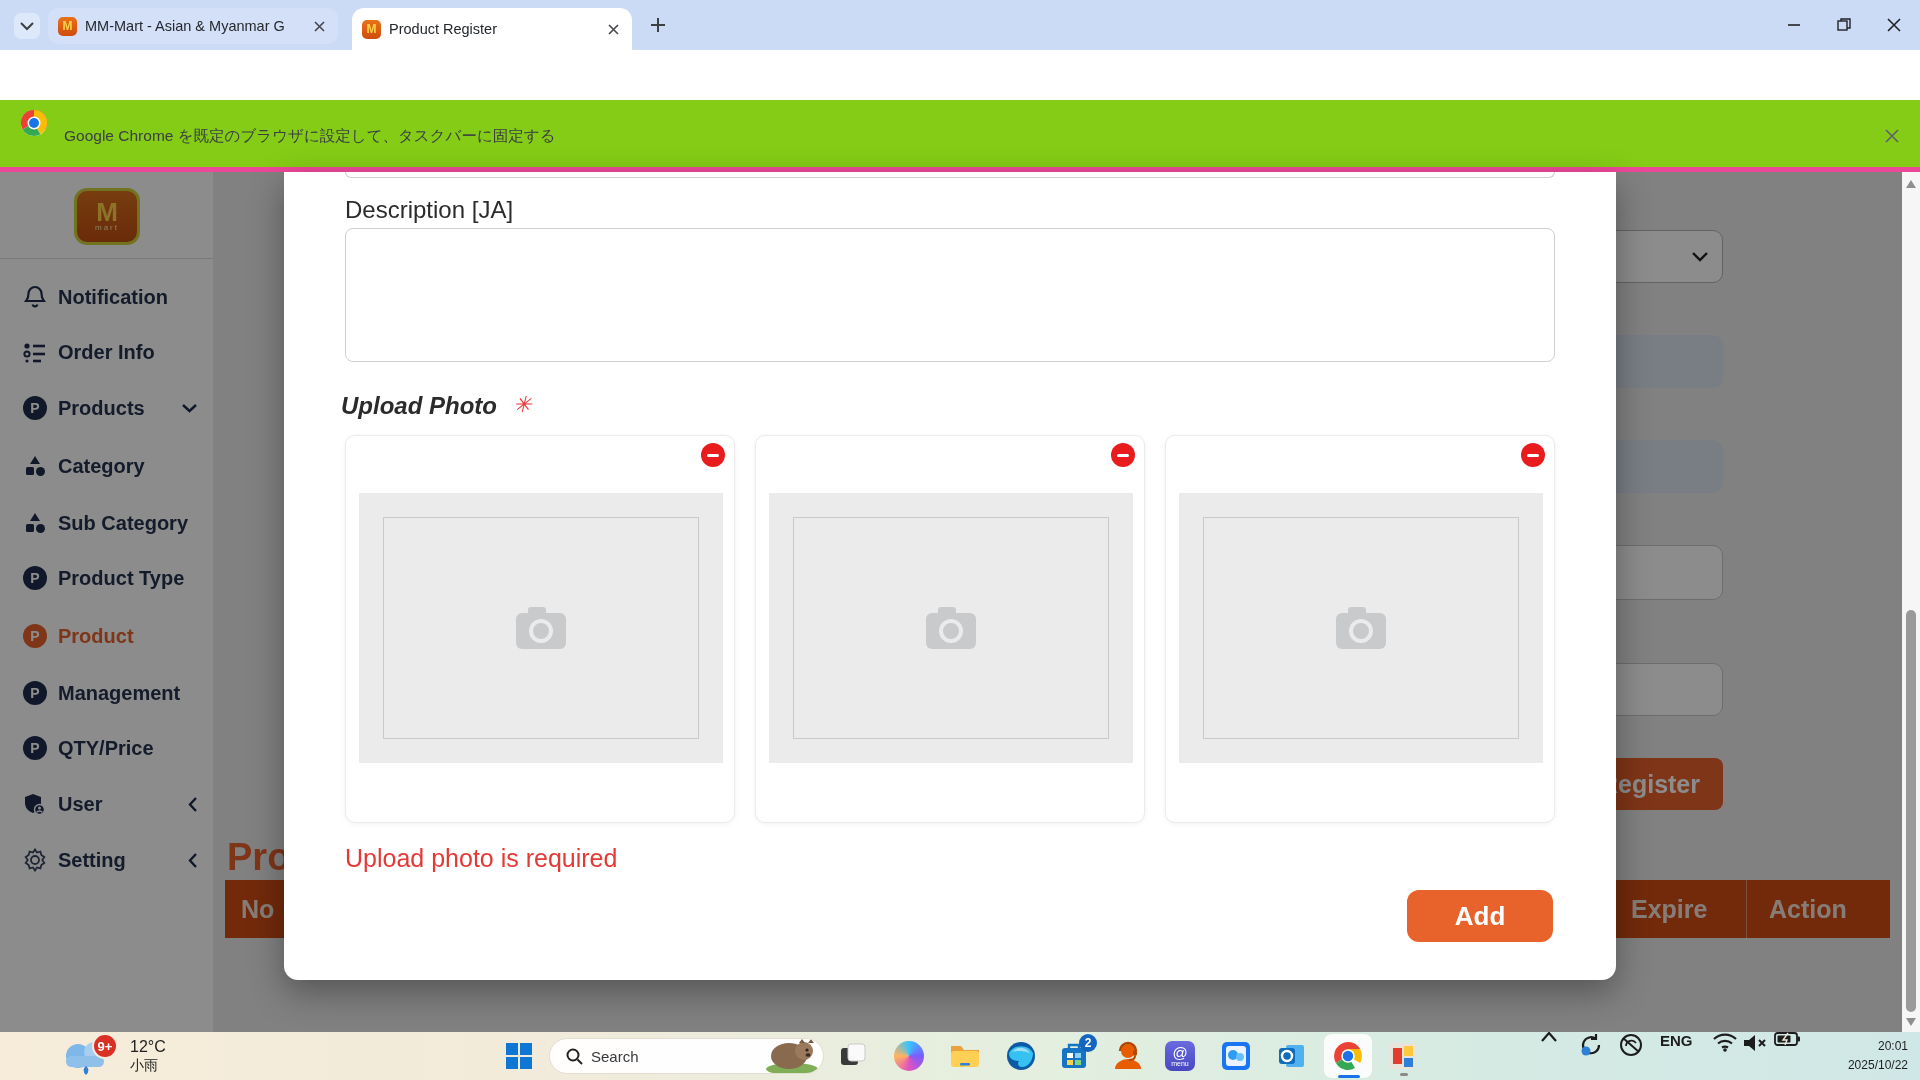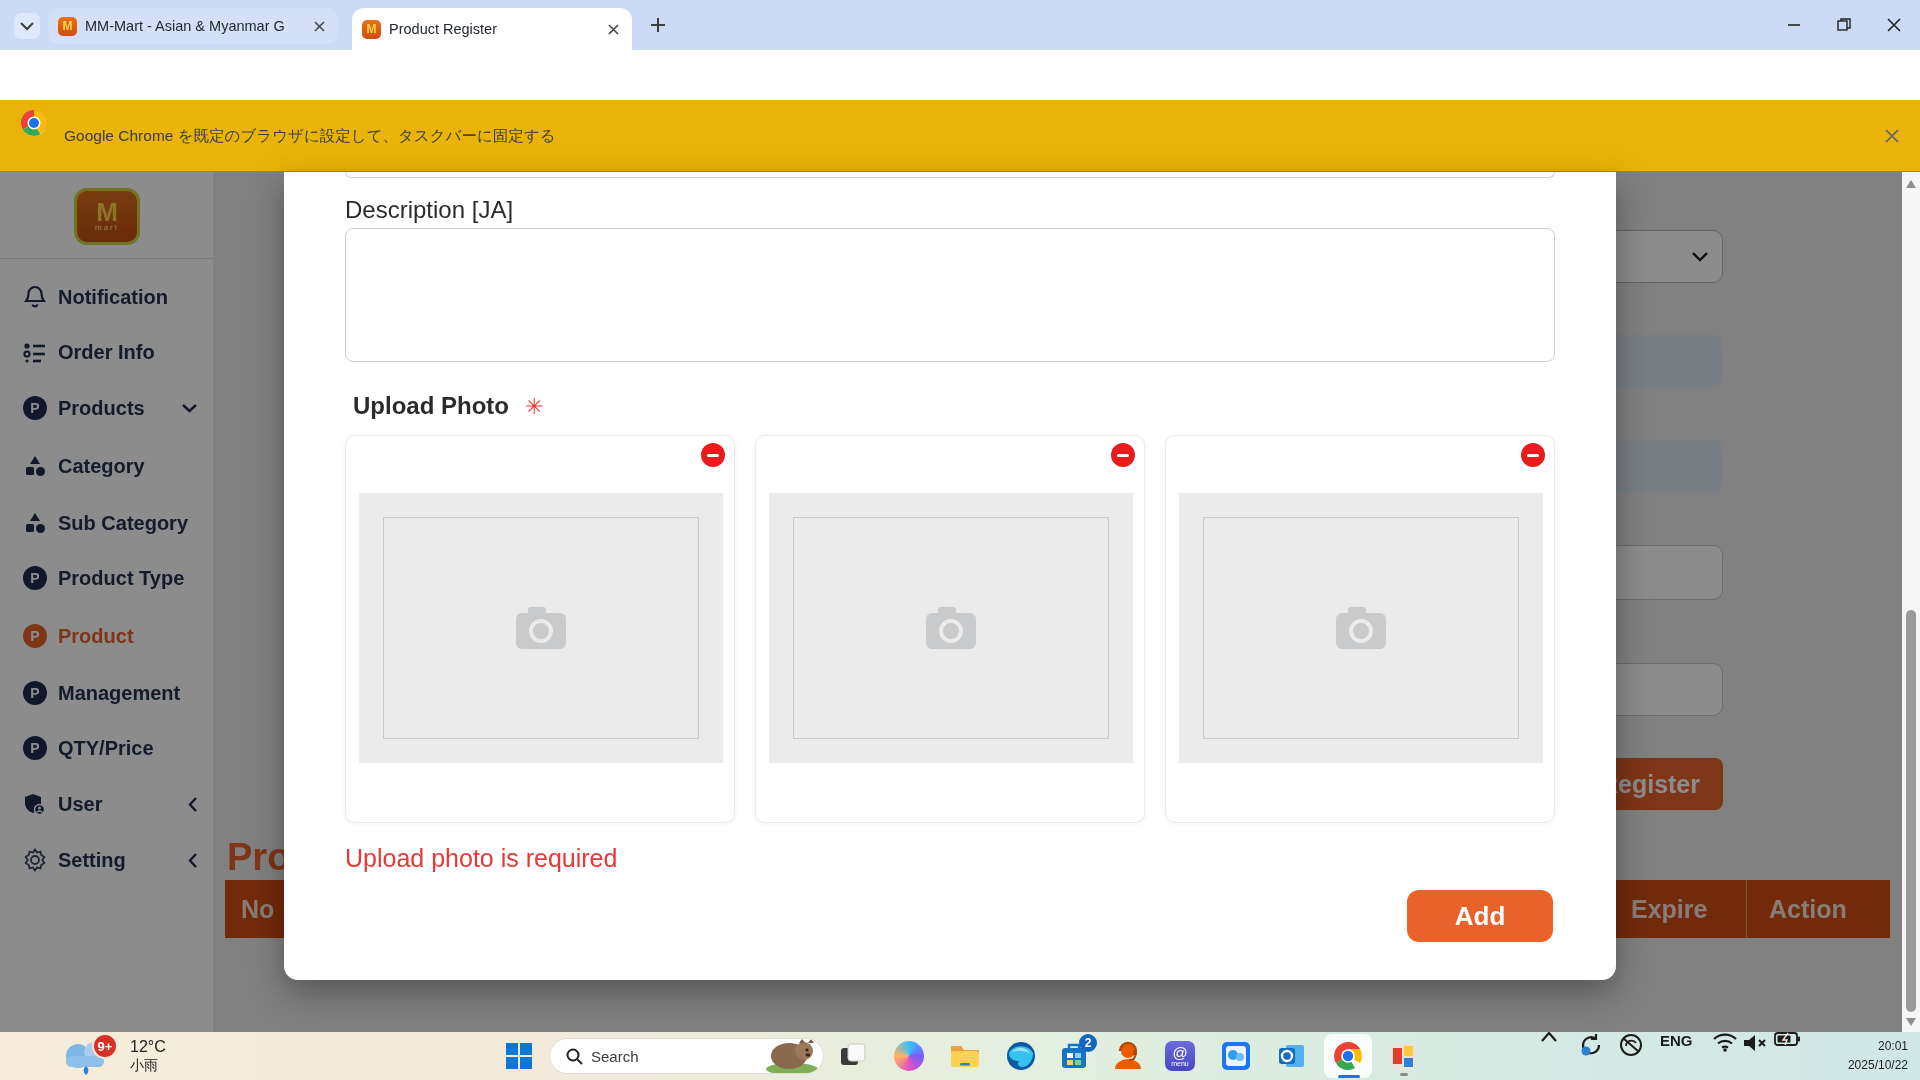--- a/index.html
+++ b/index.html
@@ -17,21 +17,21 @@
   .tabtitle { font-size:14.5px; color:#24292f; white-space:nowrap; overflow:hidden; max-width:215px; }
   .tabclose { margin-left:auto; margin-right:10px; width:18px; height:18px; display:flex; align-items:center; justify-content:center; border-radius:50%; }
   .wincontrols { position:absolute; right:0; top:0; height:50px; display:flex; align-items:center; gap:34px; padding-right:18px; }
 
   .toolbar { position:absolute; left:0; top:50px; width:1920px; height:50px; background:#fff; }
   .navbtn { position:absolute; top:58px; width:26px; height:26px; display:flex; align-items:center; justify-content:center; }
   .urlpill { position:absolute; left:140px; top:56px; width:1608px; height:38px; background:#eef1f7; border-radius:19px; display:flex; align-items:center; }
   .urltext { font-size:16.5px; color:#1f2328; margin-left:10px; }
   .toolicon { position:absolute; top:60px; width:28px; height:28px; display:flex; align-items:center; justify-content:center; }
 
-  .infobar { position:absolute; left:0; top:100px; width:1920px; height:72px; background:#eab308; border-bottom:1px solid #ec4899; }
+  .infobar { position:absolute; left:0; top:100px; width:1920px; height:72px; background:#84cc16; border-bottom:5px solid #ec4899; }
   .infotext { position:absolute; left:64px; top:26px; font-size:15.5px; color:#3c4043; }
   .infobtn { position:absolute; left:537px; top:116px; height:39px; padding:0 22px; background:#1a73e8; color:#fff; border:none; border-radius:20px; font-size:14.5px; font-family:"Liberation Sans",sans-serif; display:flex; align-items:center; }
 
   
   .page { position:absolute; left:0; top:172px; width:1920px; height:860px; background:#ececec; }
   .sidebar { position:absolute; left:0; top:0; width:213px; height:860px; background:#ffffff; }
   .logo { position:absolute; left:74px; top:16px; width:66px; height:57px; border-radius:13px; background:linear-gradient(#d96f1c,#c14f12); border:3px solid #cfd23c; color:#ffd24a; display:flex; flex-direction:column; align-items:center; justify-content:center; }
   .logo .m { font-size:26px; font-weight:bold; line-height:22px; }
   .logo .sub { font-size:8px; letter-spacing:2px; color:#ffe9a0; }
   .sidediv { position:absolute; left:0; top:86px; width:213px; height:1px; background:#dcdcdc; }
@@ -52,21 +52,21 @@
   .thead { position:absolute; left:225px; top:708px; width:1665px; height:58px; background:#cf4e15; color:#f6e4da; font-size:25px; font-weight:bold; }
   .thead .cell { position:absolute; top:0; height:58px; display:flex; align-items:center; }
 
   .overlay { position:absolute; left:0; top:0; width:1902px; height:860px; background:rgba(0,0,0,0.45); z-index:5; }
 
   
   .modal { position:absolute; left:284px; top:0; width:1332px; height:808px; background:#fff; border-radius:0 0 14px 14px; box-shadow:0 12px 34px rgba(0,0,0,.35); z-index:10; }
   .cutinput { position:absolute; left:61px; top:0; width:1210px; height:6px; border:1px solid #cfcfcf; border-top:none; border-radius:0 0 8px 8px; }
   .desclabel { position:absolute; left:61px; top:24px; font-size:24px; font-weight:normal; color:#2b2b2b; }
   .textarea { position:absolute; left:61px; top:56px; width:1210px; height:134px; border:1px solid #cfcfcf; border-radius:8px; background:#fff; resize:none; }
-  .uplabel { position:absolute; left:69px; top:220px; font-size:24px; font-weight:bold; color:#2b2b2b; display:flex; align-items:flex-end; gap:16px; }
+  .uplabel { position:absolute; left:57px; top:220px; font-size:24px; font-weight:bold; color:#2b2b2b; display:flex; align-items:center; gap:16px;font-style:italic; }
   .uplabel .req { color:#e53935; font-size:22px; font-weight:normal; margin-top:-2px; }
   .cards { position:absolute; left:61px; top:263px; display:flex; gap:20px; }
   .card { position:relative; width:390px; height:388px; background:#fff; border:1px solid #ebebeb; border-radius:10px; box-shadow:0 1px 5px rgba(0,0,0,.06); }
   .minus { position:absolute; top:7px; right:9px; width:24px; height:24px; border-radius:50%; background:#e81c1c; display:flex; align-items:center; justify-content:center; z-index:2; }
   .minus .bar { width:12px; height:3px; background:#fff; border-radius:2px; }
   .photozone { position:absolute; left:13px; top:57px; width:364px; height:270px; background:#ebebeb; }
   .photoframe { position:absolute; left:24px; top:24px; right:24px; bottom:24px; border:1px solid #c9c9c9; }
   .cam { position:absolute; left:50%; top:50%; transform:translate(-50%,-50%); }
   .moderror { position:absolute; left:61px; top:672px; font-size:25px; color:#e53935; }
   .addbtn { position:absolute; left:1123px; top:718px; width:146px; height:52px; background:#e8622b; border:none; border-radius:12px; color:#fff; font-size:26px; font-weight:bold; font-family:"Liberation Sans",sans-serif; }

